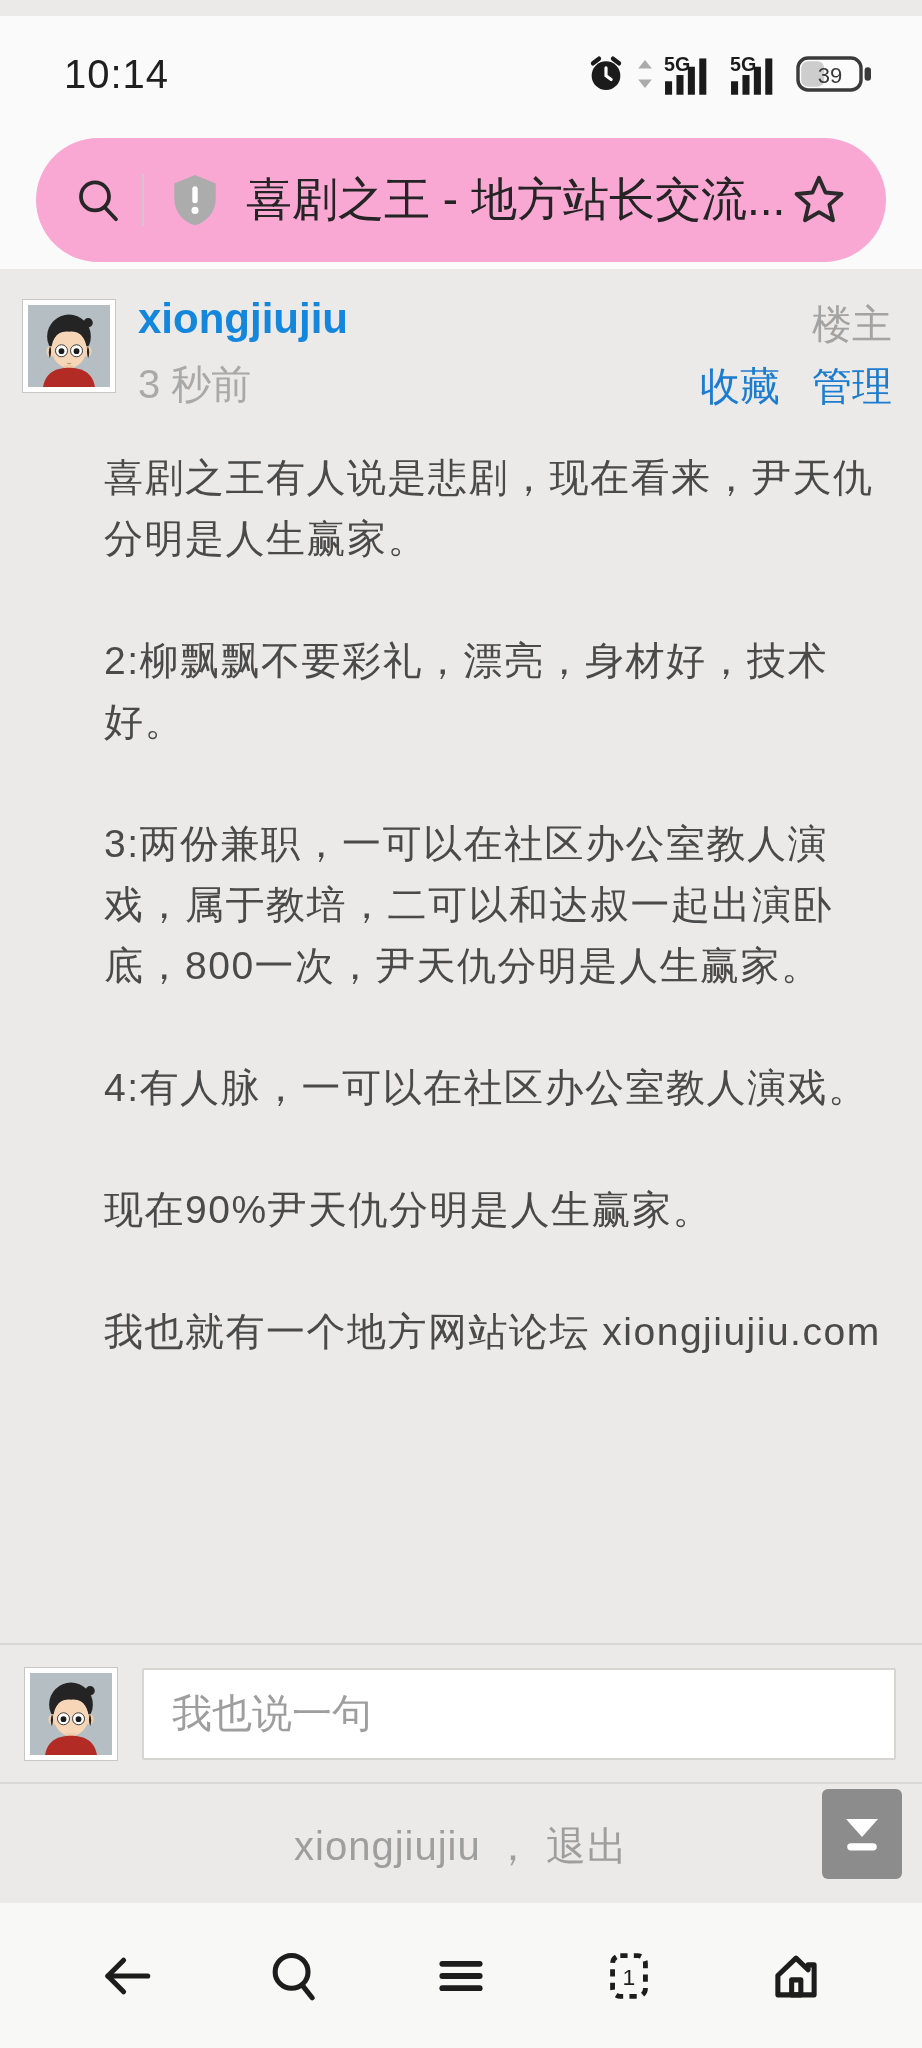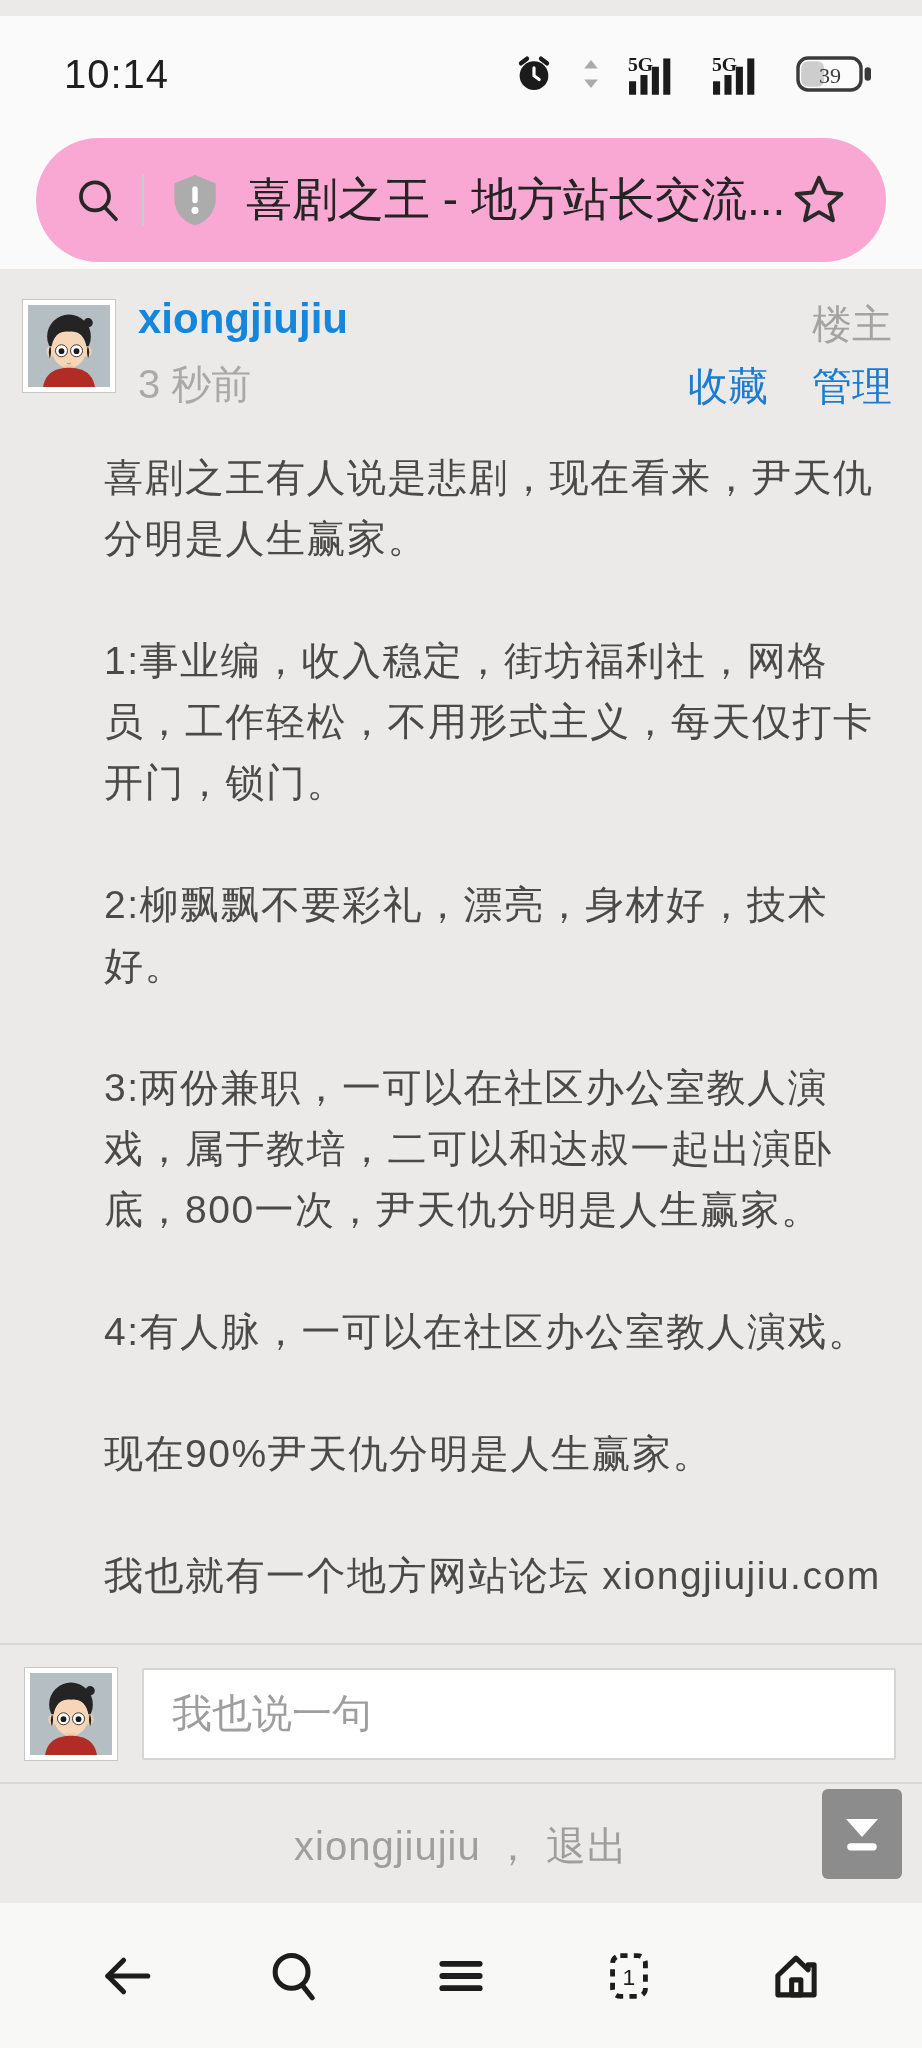--- a/index.html
+++ b/index.html
@@ -12,21 +12,21 @@
   
   .header {
     position:absolute; top:16px; left:0; right:0; height:268px;
     background:#fafafa; border-bottom:1px solid #e2e0de;
   }
   .status-bar {
     height:92px; display:flex; align-items:center;
     padding:24px 50px 0 64px;
   }
   .status-time { font-size:40px; color:#1f1f1f; letter-spacing:1px; }
-  .status-right { margin-left:auto; display:flex; align-items:center; gap:28px;font-family:Liberation Serif, serif; }
+  .status-right { margin-left:auto; display:flex; align-items:center; gap:10px; }
   .address-pill {
     position:absolute; top:122px; left:36px; right:36px; height:124px;
     background:#f9a8d4; border-radius:62px;
     display:flex; align-items:center; padding:0 38px;
   }
   .pill-divider { width:2px; height:52px; background:#cccbc9; margin:0 26px 0 20px; }
   .page-title {
     flex:1; font-size:46px; color:#242424; margin-left:26px;
     white-space:nowrap; overflow:hidden;
   }
@@ -38,21 +38,21 @@
     background:#fff; border:1px solid #c9c7c5; padding:5px;
   }
   .avatar-frame svg { width:100%; height:100%; display:block; }
   .post-avatar { left:22px; top:30px; }
   .post-username {
     position:absolute; left:138px; top:26px;
     font-size:42px; font-weight:bold; color:#1487dd;
   }
   .post-time { position:absolute; left:138px; top:88px; font-size:40px; color:#a9a9a9; }
   .post-role { position:absolute; right:30px; top:28px; font-size:40px; color:#a3a3a3;margin-left:24px; }
-  .post-actions { position:absolute; right:30px; top:90px; font-size:40px; color:#1b7cd0; display:flex; gap:44px; }
+  .post-actions { position:absolute; right:30px; top:90px; font-size:40px; color:#1b7cd0; display:flex; gap:32px; }
   .post-body { padding:28px 40px 0 104px; font-size:39px; color:#4a4a4a; }
   .post-body p { line-height:61px; margin:0 0 61px; letter-spacing:1.5px; }
   
   .divider-line { position:absolute; left:0; right:0; height:2px; background:#d9d7d5; }
   .comment-bar {
     position:absolute; top:1645px; left:0; right:0; height:137px;
     display:flex; align-items:center; padding:0 26px 0 24px;
   }
   .comment-avatar { position:relative; flex:0 0 94px; height:94px; width:94px;
     background:#fff; border:1px solid #c9c7c5; padding:5px; }
@@ -169,21 +169,20 @@
     <span class="post-time">3 秒前</span>
     <span class="post-role">楼主</span>
     <span class="post-actions">
       <span>收藏</span>
       <span>管理</span>
     </span>
   </div>
 
   <div class="post-body">
       <p>喜剧之王有人说是悲剧，现在看来，尹天仇分明是人生赢家。</p>
-      <p>1:事业编，收入稳定，街坊福利社，网格员，工作轻松，不用形式主义，每天仅打卡开门，锁门。</p>
       <p>2:柳飘飘不要彩礼，漂亮，身材好，技术好。</p>
       <p>3:两份兼职，一可以在社区办公室教人演戏，属于教培，二可以和达叔一起出演卧底，800一次，尹天仇分明是人生赢家。</p>
       <p>4:有人脉，一可以在社区办公室教人演戏。</p>
       <p>现在90%尹天仇分明是人生赢家。</p>
       <p>我也就有一个地方网站论坛 xiongjiujiu.com</p>
     </div>
 </div>
 
 <div class="divider-line" style="top:1643px;"></div>
 

